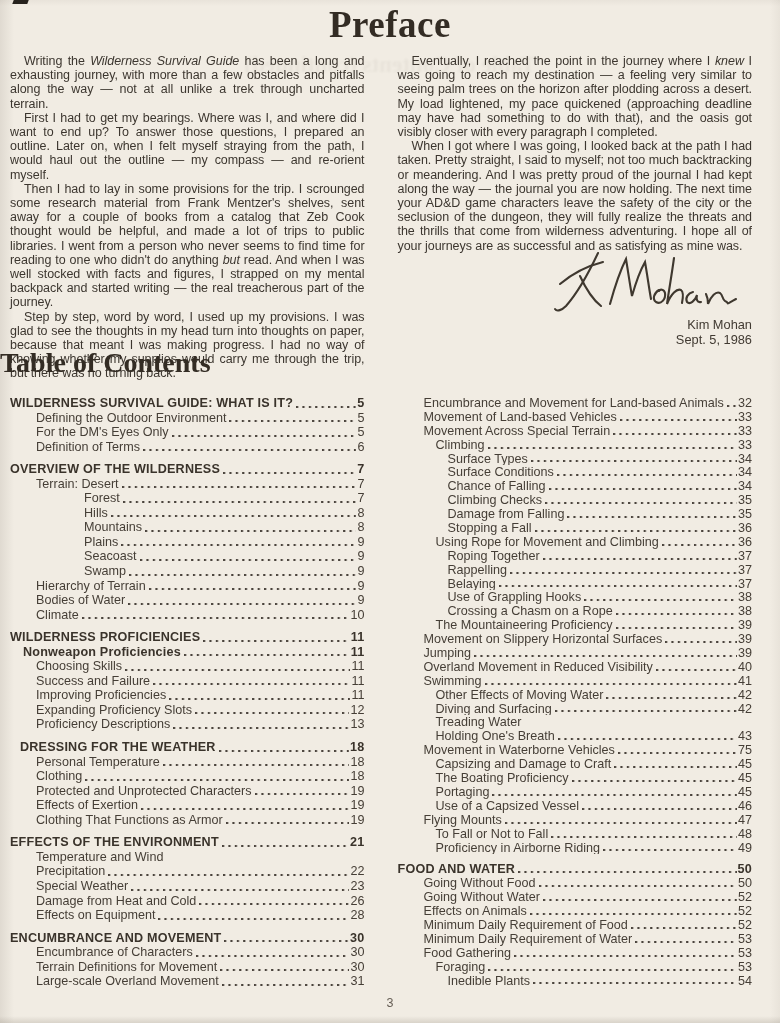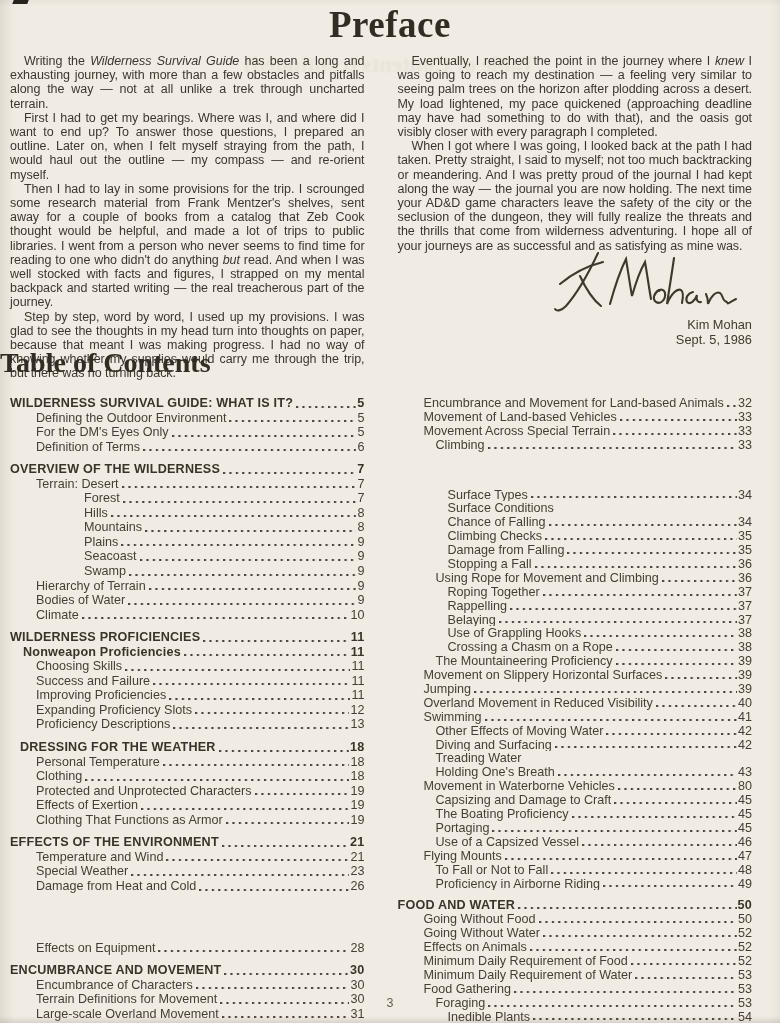--- a/index.html
+++ b/index.html
@@ -251,36 +251,41 @@
           <span class="toc-label">Clothing That Functions as Armor</span>
           <span class="dots"></span>
           <span class="toc-pg">19</span>
         </div>
         <div class="toc-gap"></div>
         <div class="toc-row toc-bold" style="padding-left: 0px;">
           <span class="toc-label">EFFECTS OF THE ENVIRONMENT</span>
           <span class="dots"></span>
           <span class="toc-pg">21</span>
         </div>
-        <div class="toc-row" style="padding-left: 26px;">
+        <div class="toc-row" style="padding-left: 26px; flex-direction: column;">
           <span class="toc-label">Temperature and Wind</span>
           <span class="dots"></span>
           <span class="toc-pg">21</span>
         </div>
         <div class="toc-row" style="padding-left: 26px;">
+          <span class="toc-label">Precipitation</span>
+          <span class="dots"></span>
+          <span class="toc-pg">22</span>
+        </div>
+        <div class="toc-row" style="padding-left: 26px;">
           <span class="toc-label">Special Weather</span>
           <span class="dots"></span>
           <span class="toc-pg">23</span>
         </div>
         <div class="toc-row" style="padding-left: 26px;">
           <span class="toc-label">Damage from Heat and Cold</span>
           <span class="dots"></span>
           <span class="toc-pg">26</span>
         </div>
-        <div class="toc-row" style="padding-left: 26px; margin-top: 47px;">
+        <div class="toc-row" style="padding-left: 26px;">
           <span class="toc-label">Effects on Equipment</span>
           <span class="dots"></span>
           <span class="toc-pg">28</span>
         </div>
         <div class="toc-gap"></div>
         <div class="toc-row toc-bold" style="padding-left: 0px;">
           <span class="toc-label">ENCUMBRANCE AND MOVEMENT</span>
           <span class="dots"></span>
           <span class="toc-pg">30</span>
         </div>
@@ -314,26 +319,26 @@
         <div class="toc-row" style="padding-left: 26px;">
           <span class="toc-label">Movement Across Special Terrain</span>
           <span class="dots"></span>
           <span class="toc-pg">33</span>
         </div>
         <div class="toc-row" style="padding-left: 38px;">
           <span class="toc-label">Climbing</span>
           <span class="dots"></span>
           <span class="toc-pg">33</span>
         </div>
-        <div class="toc-row" style="padding-left: 50px; margin-top: 36px;">
+        <div class="toc-row" style="padding-left: 50px;">
           <span class="toc-label">Surface Types</span>
           <span class="dots"></span>
           <span class="toc-pg">34</span>
         </div>
-        <div class="toc-row" style="padding-left: 50px; flex-direction: column;">
+        <div class="toc-row" style="padding-left: 50px;">
           <span class="toc-label">Surface Conditions</span>
           <span class="dots"></span>
           <span class="toc-pg">34</span>
         </div>
         <div class="toc-row" style="padding-left: 50px;">
           <span class="toc-label">Chance of Falling</span>
           <span class="dots"></span>
           <span class="toc-pg">34</span>
         </div>
         <div class="toc-row" style="padding-left: 50px;">
@@ -422,21 +427,21 @@
           <span class="toc-pg">43</span>
         </div>
         <div class="toc-row" style="padding-left: 38px;">
           <span class="toc-label">Holding One's Breath</span>
           <span class="dots"></span>
           <span class="toc-pg">43</span>
         </div>
         <div class="toc-row" style="padding-left: 26px;">
           <span class="toc-label">Movement in Waterborne Vehicles</span>
           <span class="dots"></span>
-          <span class="toc-pg">80</span>
+          <span class="toc-pg">75</span>
         </div>
         <div class="toc-row" style="padding-left: 38px;">
           <span class="toc-label">Capsizing and Damage to Craft</span>
           <span class="dots"></span>
           <span class="toc-pg">45</span>
         </div>
         <div class="toc-row" style="padding-left: 38px;">
           <span class="toc-label">The Boating Proficiency</span>
           <span class="dots"></span>
           <span class="toc-pg">45</span>

